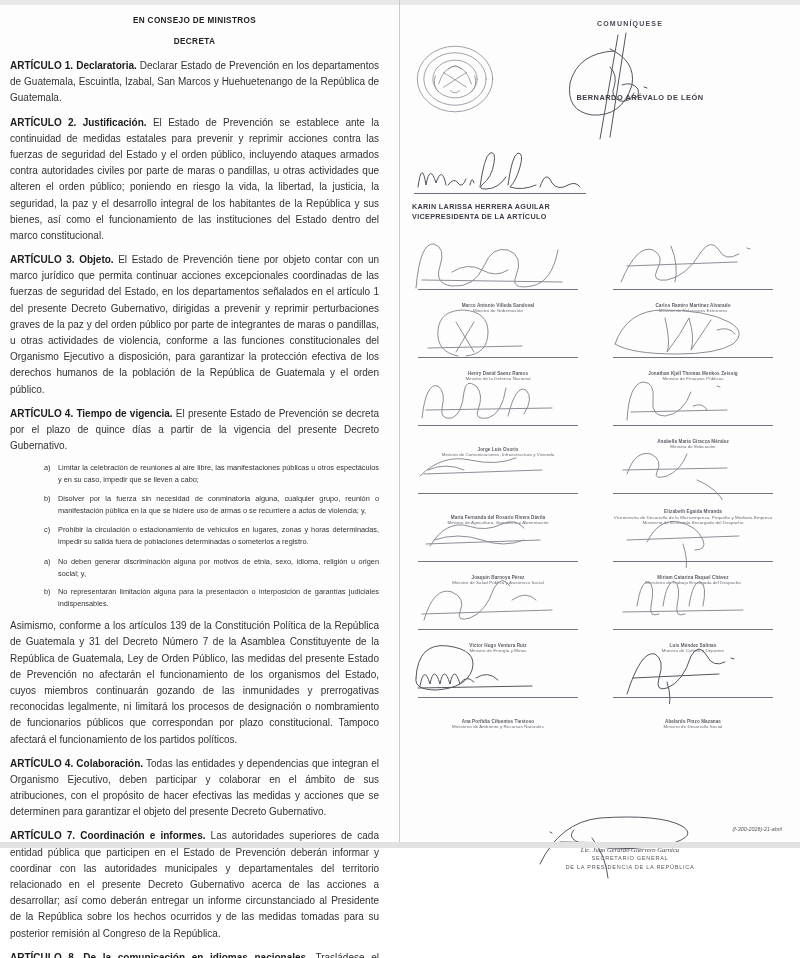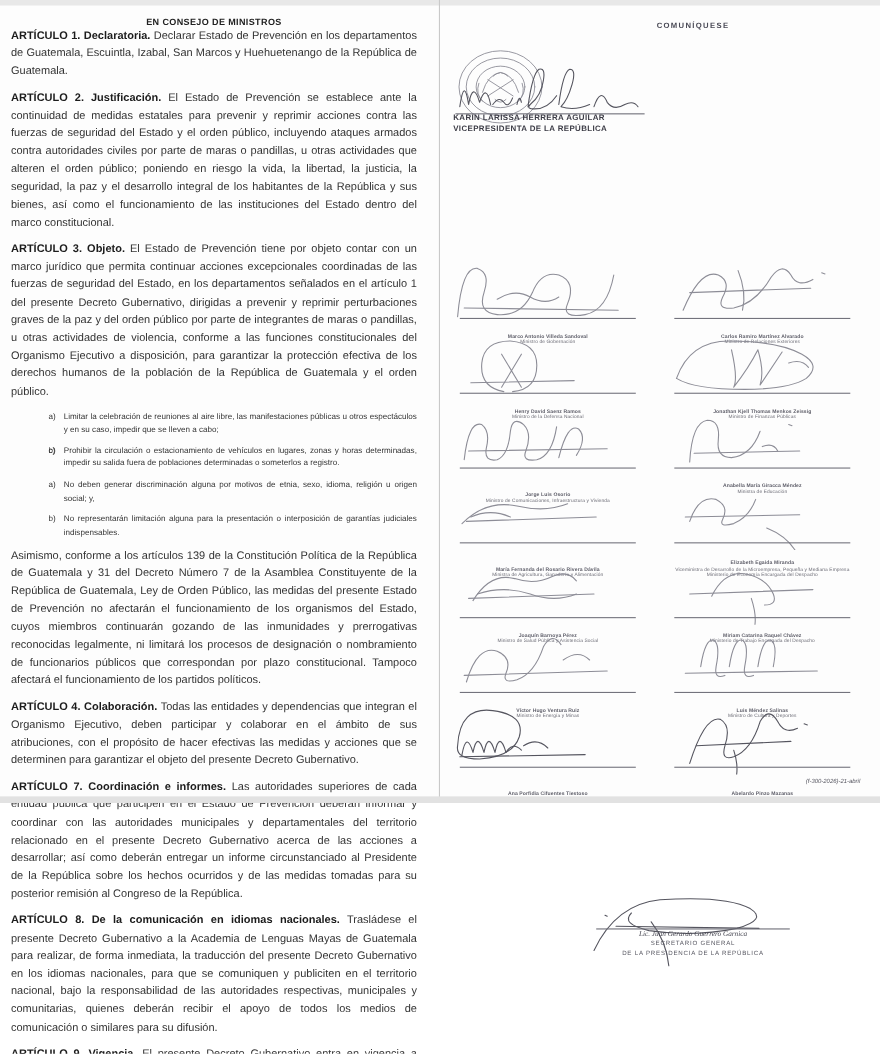--- a/index.html
+++ b/index.html
@@ -8,21 +8,21 @@
     background: #ffffff;
   }
   body {
     width: 800px; height: 958px;
     font-family: "Liberation Sans", sans-serif;
     color: #2b2b2b;
     overflow: hidden;
     position: relative;
   }
   .page {
-    width: 800px; height: 730px;
+    width: 800px; height: 848px;
     display: flex;
     position: relative;
     background: #fdfdfd;
   }
   .page::before {
     content: "";
     position: absolute; left: 0; top: 0; right: 0; height: 5px;
     background: #e8e8e8;
   }
   .page::after {
@@ -127,21 +127,21 @@
     position: relative;
     margin-top: 34px;
     height: 62px;
   }
   .vp-sig { position: absolute; left: 4px; top: -4px; width: 180px; height: 48px; }
   .vp-rule {
     position: absolute; left: 6px; top: 42px; width: 172px;
     border-bottom: 1px solid #6e6e78;
   }
   .vp-name {
-    position: absolute; left: 4px; top: 41px;
+    position: absolute; left: 4px; top: 51px;
     font-size: 7.2px; font-weight: bold; line-height: 1.38;
     letter-spacing: 0.35px; color: #3c3c46;
   }
 
   
   .ministers {
     position: absolute;
     left: 8px; top: 248px;
     width: 384px;
     display: grid;
@@ -229,34 +229,38 @@
   svg.ink.dark path, svg.ink.dark ellipse { stroke: #55555f; }
 </style>
 </head>
 <body>
 
 <div class="page">
 
   <div class="col-text">
 
     <div class="hdr first">EN CONSEJO DE MINISTROS</div>
+    <div class="hdr second">DECRETA</div>
 
     <p class="art">
       <b>ARTÍCULO 1. Declaratoria.</b><span> Declarar Estado de Prevención en los departamentos de Guatemala, Escuintla, Izabal, San Marcos y Huehuetenango de la República de Guatemala.</span>
     </p>
     <p class="art">
       <b>ARTÍCULO 2. Justificación.</b><span> El Estado de Prevención se establece ante la continuidad de medidas estatales para prevenir y reprimir acciones contra las fuerzas de seguridad del Estado y el orden público, incluyendo ataques armados contra autoridades civiles por parte de maras o pandillas, u otras actividades que alteren el orden público; poniendo en riesgo la vida, la libertad, la justicia, la seguridad, la paz y el desarrollo integral de los habitantes de la República y sus bienes, así como el funcionamiento de las instituciones del Estado dentro del marco constitucional.</span>
     </p>
     <p class="art">
       <b>ARTÍCULO 3. Objeto.</b><span> El Estado de Prevención tiene por objeto contar con un marco jurídico que permita continuar acciones excepcionales coordinadas de las fuerzas de seguridad del Estado, en los departamentos señalados en el artículo 1 del presente Decreto Gubernativo, dirigidas a prevenir y reprimir perturbaciones graves de la paz y del orden público por parte de integrantes de maras o pandillas, u otras actividades de violencia, conforme a las funciones constitucionales del Organismo Ejecutivo a disposición, para garantizar la protección efectiva de los derechos humanos de la población de la República de Guatemala y el orden público.</span>
+    </p>
+    <p class="art">
+      <b>ARTÍCULO 4. Tiempo de vigencia.</b><span> El presente Estado de Prevención se decreta por el plazo de quince días a partir de la vigencia del presente Decreto Gubernativo.</span>
     </p>
 
     <ol class="lettered">
       <li><span class="lbl">a)</span><span>Limitar la celebración de reuniones al aire libre, las manifestaciones públicas u otros espectáculos y en su caso, impedir que se lleven a cabo;</span></li>
-      <li><span class="lbl">b)</span></li>
+      <li><span class="lbl">b)</span><span>Disolver por la fuerza sin necesidad de conminatoria alguna, cualquier grupo, reunión o manifestación pública en la que se hiciere uso de armas o se recurriere a actos de violencia; y,</span></li>
       <li><span class="lbl">c)</span><span>Prohibir la circulación o estacionamiento de vehículos en lugares, zonas y horas determinadas, impedir su salida fuera de poblaciones determinadas o someterlos a registro.</span></li>
     </ol>
 
 
     <ol class="lettered">
       <li><span class="lbl">a)</span><span>No deben generar discriminación alguna por motivos de etnia, sexo, idioma, religión u origen social; y,</span></li>
       <li><span class="lbl">b)</span><span>No representarán limitación alguna para la presentación o interposición de garantías judiciales indispensables.</span></li>
     </ol>
 
     <p class="art">Asimismo, conforme a los artículos 139 de la Constitución Política de la República de Guatemala y 31 del Decreto Número 7 de la Asamblea Constituyente de la República de Guatemala, Ley de Orden Público, las medidas del presente Estado de Prevención no afectarán el funcionamiento de los organismos del Estado, cuyos miembros continuarán gozando de las inmunidades y prerrogativas reconocidas legalmente, ni limitará los procesos de designación o nombramiento de funcionarios públicos que correspondan por plazo constitucional. Tampoco afectará el funcionamiento de los partidos políticos.</p>
@@ -285,36 +289,48 @@
         <ellipse cx="50" cy="50" rx="38" ry="32" stroke="#a5a5af"></ellipse>
         <ellipse cx="50" cy="50" rx="27" ry="23" stroke="#b0b0ba"></ellipse>
         <path d="M30 56 Q36 36 50 34 Q64 36 70 56" stroke="#9a9aa4"></path>
         <path d="M36 60 L64 42 M36 42 L64 60" stroke="#9a9aa4"></path>
         <path d="M42 38 Q50 30 58 38" stroke="#a0a0aa"></path>
         <path d="M26 46 Q22 58 30 66 M74 46 Q78 58 70 66" stroke="#a8a8b2"></path>
         <path d="M44 64 Q50 70 56 64" stroke="#a0a0aa"></path>
       </svg>
     </div>
 
+    <div class="pres-block">
+      <div class="pres-sig">
+        <svg viewBox="0 0 120 120" class="ink dark">
+          <path d="M70 8 L52 112 M78 6 L62 110"></path>
+          <path d="M66 24 Q30 26 22 56 Q18 84 44 88 Q74 90 84 58 Q88 34 62 22"></path>
+          <path d="M62 40 Q70 48 66 60 Q62 70 72 74 Q82 76 86 66"></path>
+          <path d="M74 58 Q84 54 90 62 Q92 70 86 72"></path>
+          <path d="M96 60 L99 61"></path>
+        </svg>
+      </div>
+      <div class="pres-name">BERNARDO ARÉVALO DE LEÓN</div>
+    </div>
 
     <div class="vp-block">
       <div class="vp-sig">
         <svg viewBox="0 0 180 48" class="ink dark">
           <path d="M6 40 Q10 12 14 38 Q18 16 24 36 Q30 18 34 38"></path>
           <path d="M36 38 Q42 30 46 36 Q50 42 54 32"></path>
           <path d="M58 38 Q60 28 62 36"></path>
           <path d="M68 40 Q72 10 78 6 Q84 4 82 16 Q80 30 70 38 Q66 42 74 42 Q86 42 94 30"></path>
           <path d="M96 38 Q100 8 106 6 Q112 6 108 20 Q104 34 98 40 Q110 44 124 38"></path>
           <path d="M128 40 Q134 22 140 36 Q146 44 156 38 Q164 34 168 40"></path>
         </svg>
       </div>
       <div class="vp-rule"></div>
       <div class="vp-name">
         <div>KARIN LARISSA HERRERA AGUILAR</div>
-        <div>VICEPRESIDENTA DE LA REPÚBLICA</div>
+        <div>VICEPRESIDENTA DE LA ARTÍCULO</div>
       </div>
     </div>
 
     <div class="ministers">
 
       <div class="msign">
         <svg class="scribble ink" viewBox="0 0 160 60">
           <path d="M4 52 Q8 6 22 8 Q34 12 28 30 Q22 48 40 50 Q62 52 72 30 Q80 10 96 14 Q112 20 104 40 Q98 54 120 50 Q140 46 146 14"></path>
           <path d="M40 36 Q56 26 70 34 Q84 42 96 34"></path>
           <path d="M10 44 L150 46"></path>

